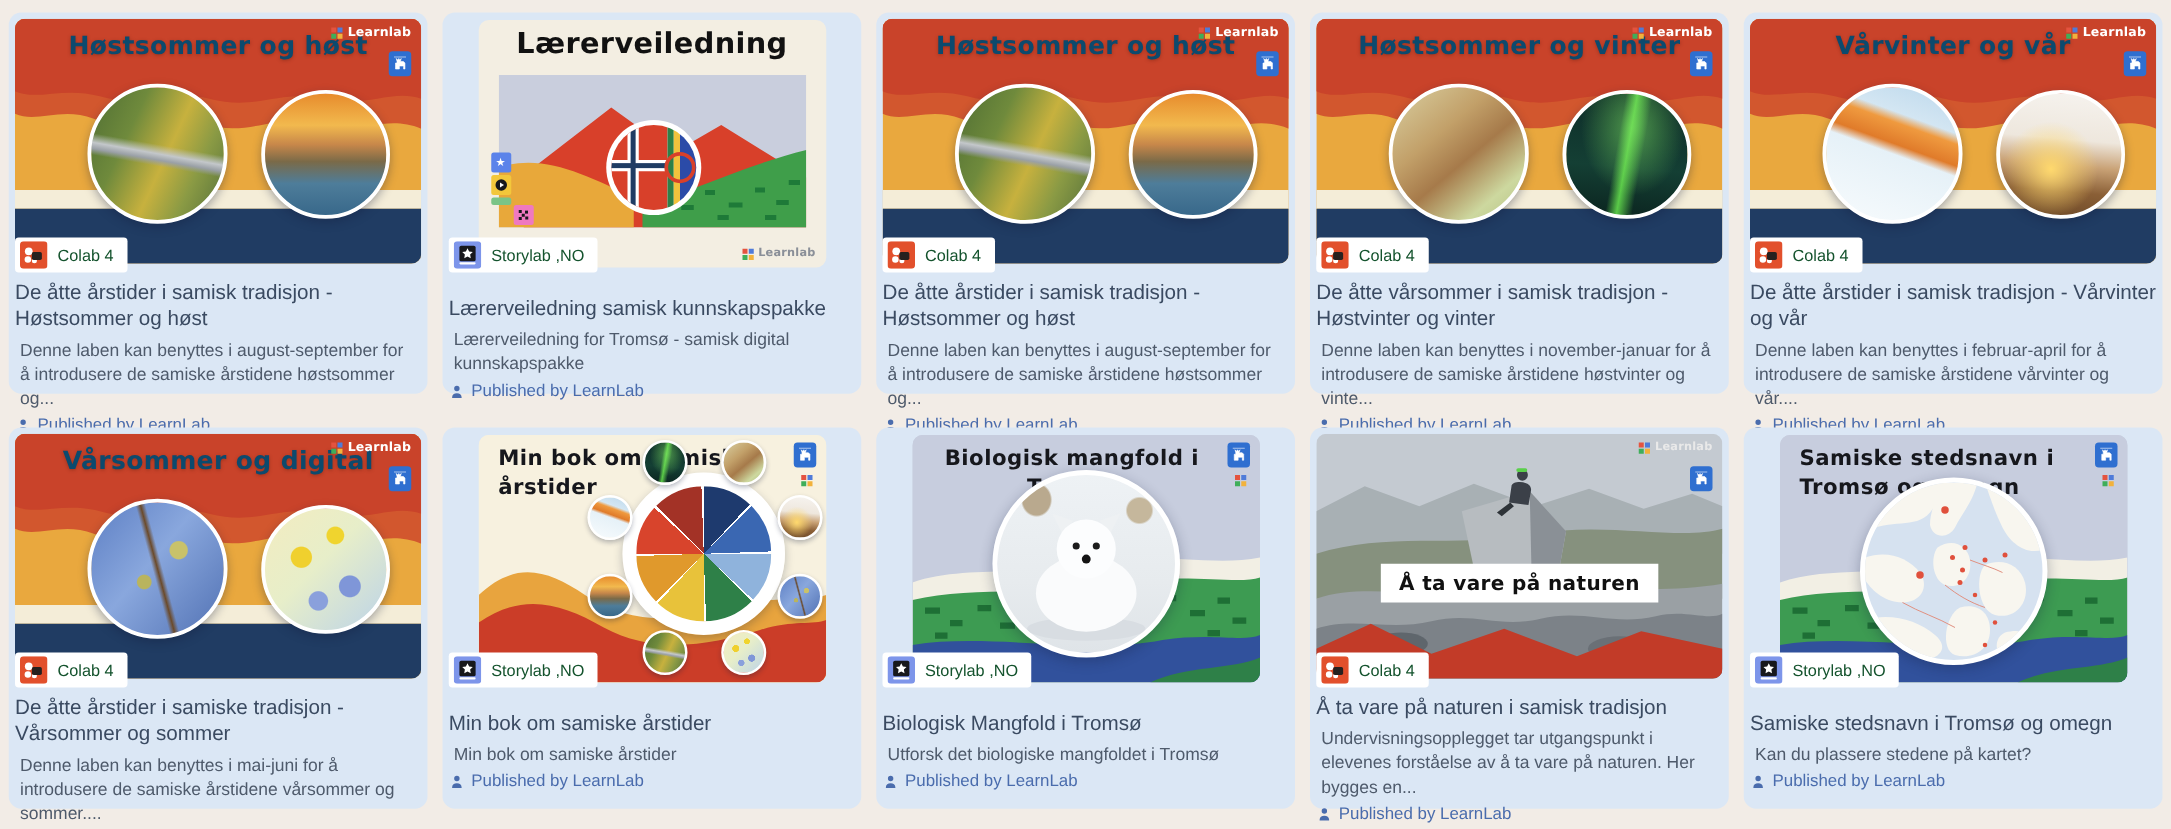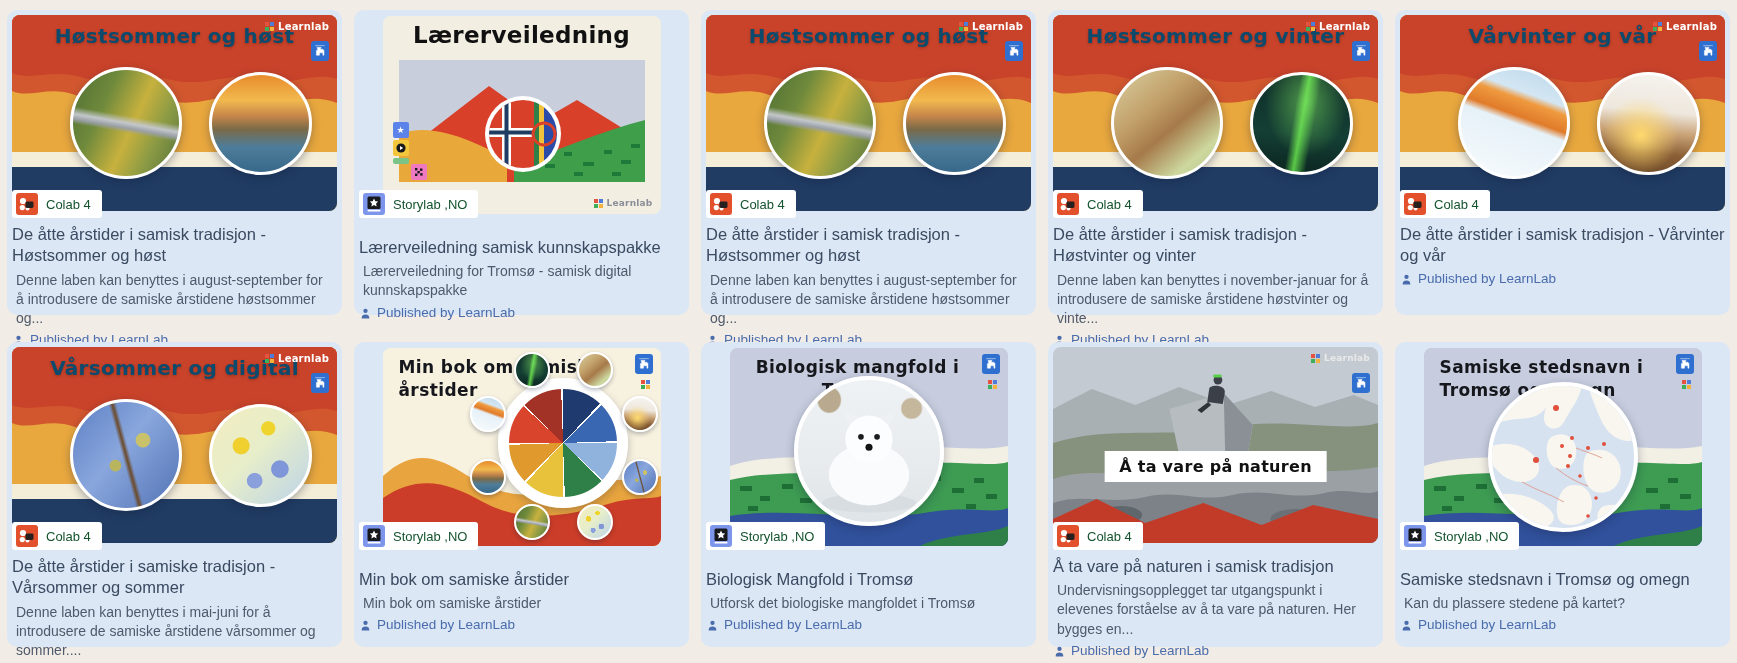--- a/index.html
+++ b/index.html
@@ -319,21 +319,21 @@
       <svg class="bicon" viewBox="0 0 22 22">
           <rect width="22" height="22" rx="3" fill="#e2502c"></rect>
           <circle cx="7" cy="8" r="3.1" fill="#fff"></circle>
           <circle cx="6.3" cy="14.6" r="2.6" fill="#fff"></circle>
           <circle cx="11.5" cy="15.5" r="2" fill="#fff"></circle>
           <rect x="9.5" y="8.5" width="8" height="6.5" rx="1.4" fill="#26211f"></rect>
         </svg>
       <span class="blabel">Colab 4</span>
     </div>
     <div class="body">
-      <h3 class="title">De åtte årstider i samisk tradisjon - Høstvinter og vinter</h3>
+      <h3 class="title">De åtte vårsommer i samisk tradisjon - Høstvinter og vinter</h3>
       <p class="desc">Denne laben kan benyttes i november-januar for å introdusere de samiske årstidene høstvinter og vinte...</p>
       <div class="pub">
         <svg width="13" height="13" viewBox="0 0 24 24">
             <path fill="#4a6cad" d="M12 11a4 4 0 1 0 0-8 4 4 0 0 0 0 8zm-7 9c0-4 3-6 7-6s7 2 7 6v1H5z"></path>
           </svg>
         <span>Published by LearnLab</span>
       </div>
     </div>
   </article>
 
@@ -369,20 +369,21 @@
           <rect width="22" height="22" rx="3" fill="#e2502c"></rect>
           <circle cx="7" cy="8" r="3.1" fill="#fff"></circle>
           <circle cx="6.3" cy="14.6" r="2.6" fill="#fff"></circle>
           <circle cx="11.5" cy="15.5" r="2" fill="#fff"></circle>
           <rect x="9.5" y="8.5" width="8" height="6.5" rx="1.4" fill="#26211f"></rect>
         </svg>
       <span class="blabel">Colab 4</span>
     </div>
     <div class="body">
       <h3 class="title">De åtte årstider i samisk tradisjon - Vårvinter og vår</h3>
+      <p class="desc">Denne laben kan benyttes i februar-april for å introdusere de samiske årstidene vårvinter og vår....</p>
       <div class="pub">
         <svg width="13" height="13" viewBox="0 0 24 24">
             <path fill="#4a6cad" d="M12 11a4 4 0 1 0 0-8 4 4 0 0 0 0 8zm-7 9c0-4 3-6 7-6s7 2 7 6v1H5z"></path>
           </svg>
         <span>Published by LearnLab</span>
       </div>
     </div>
   </article>
 
   <article class="card">

